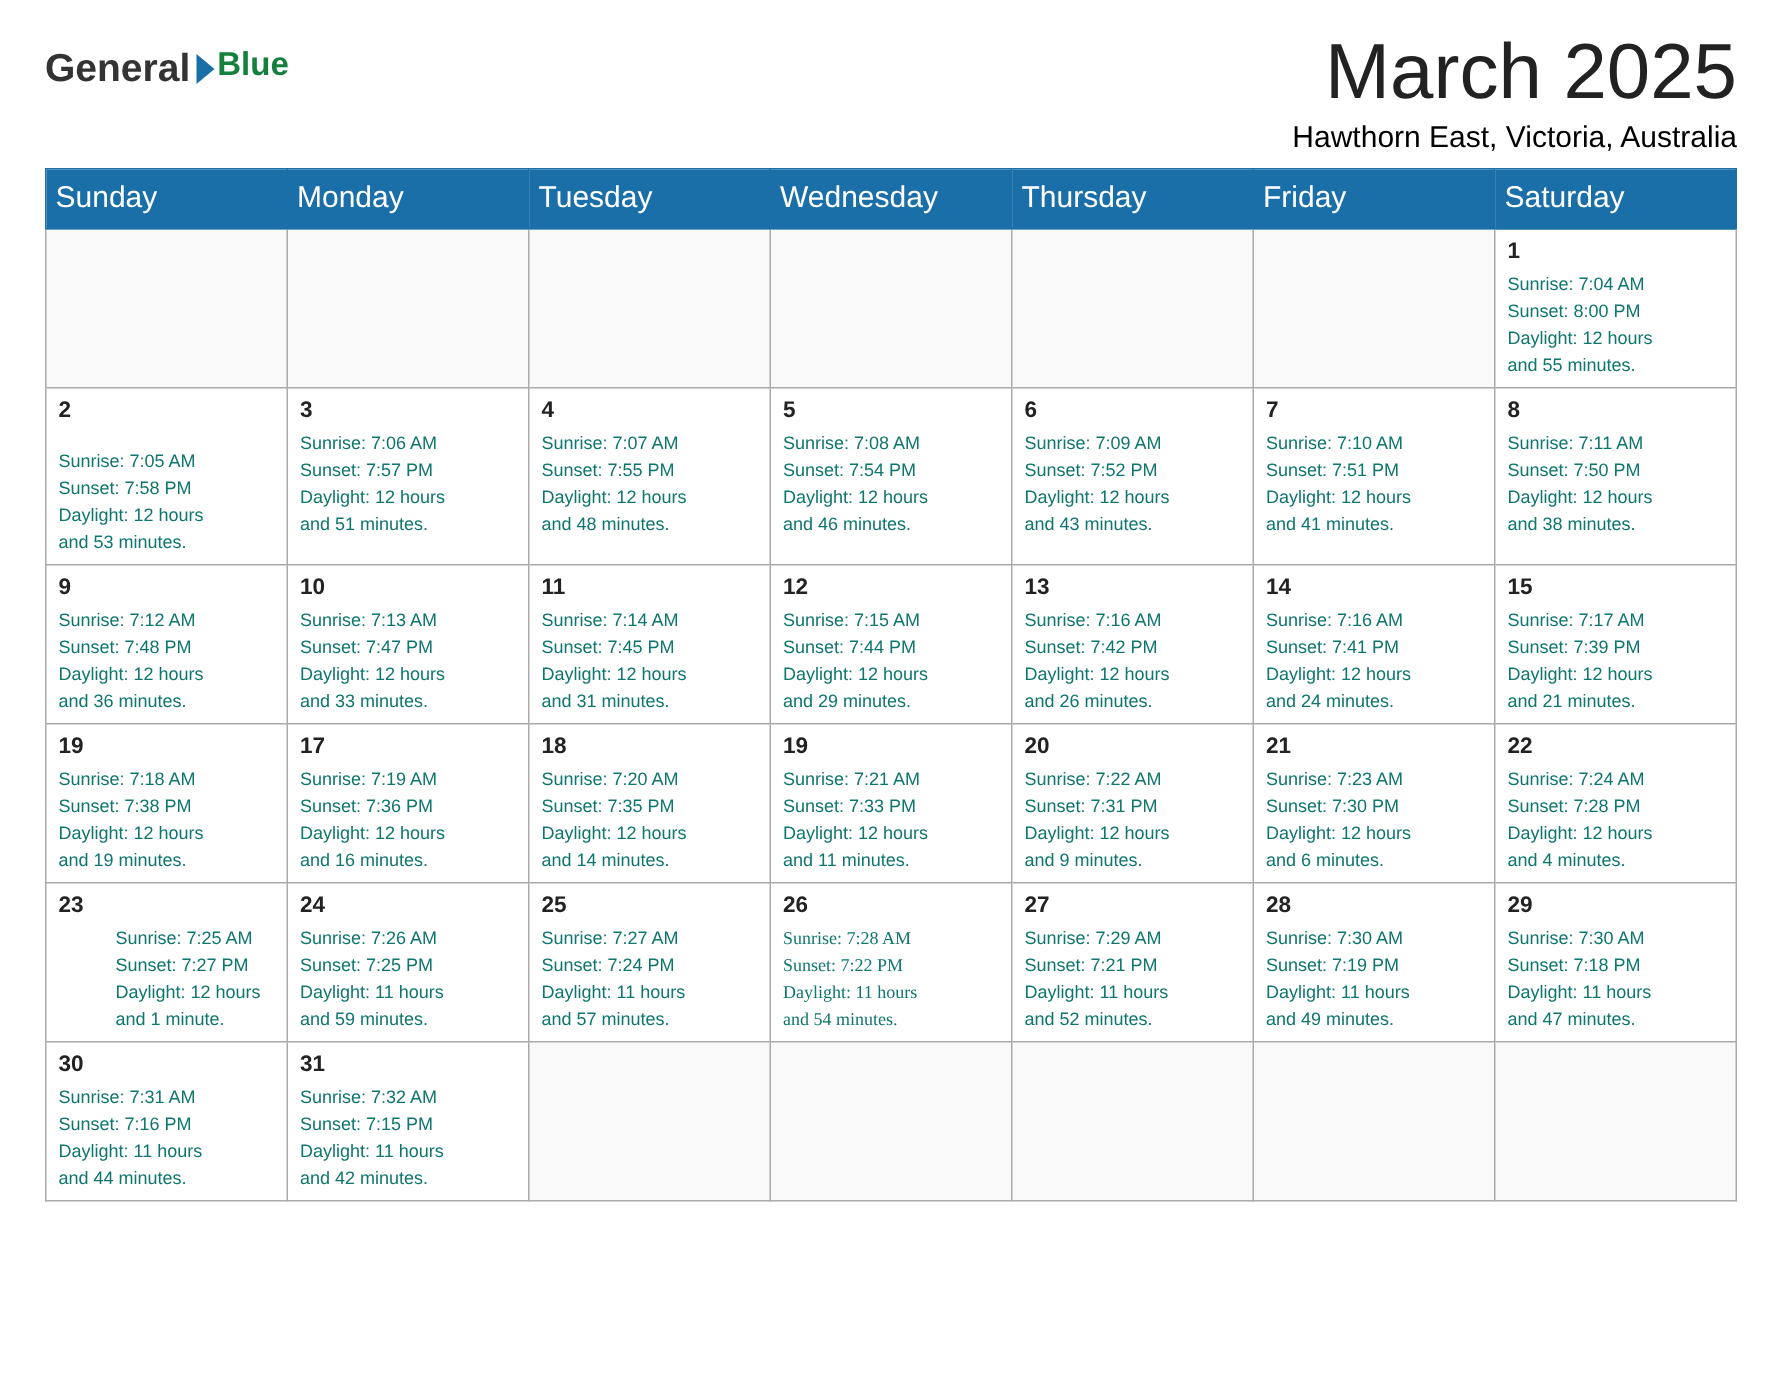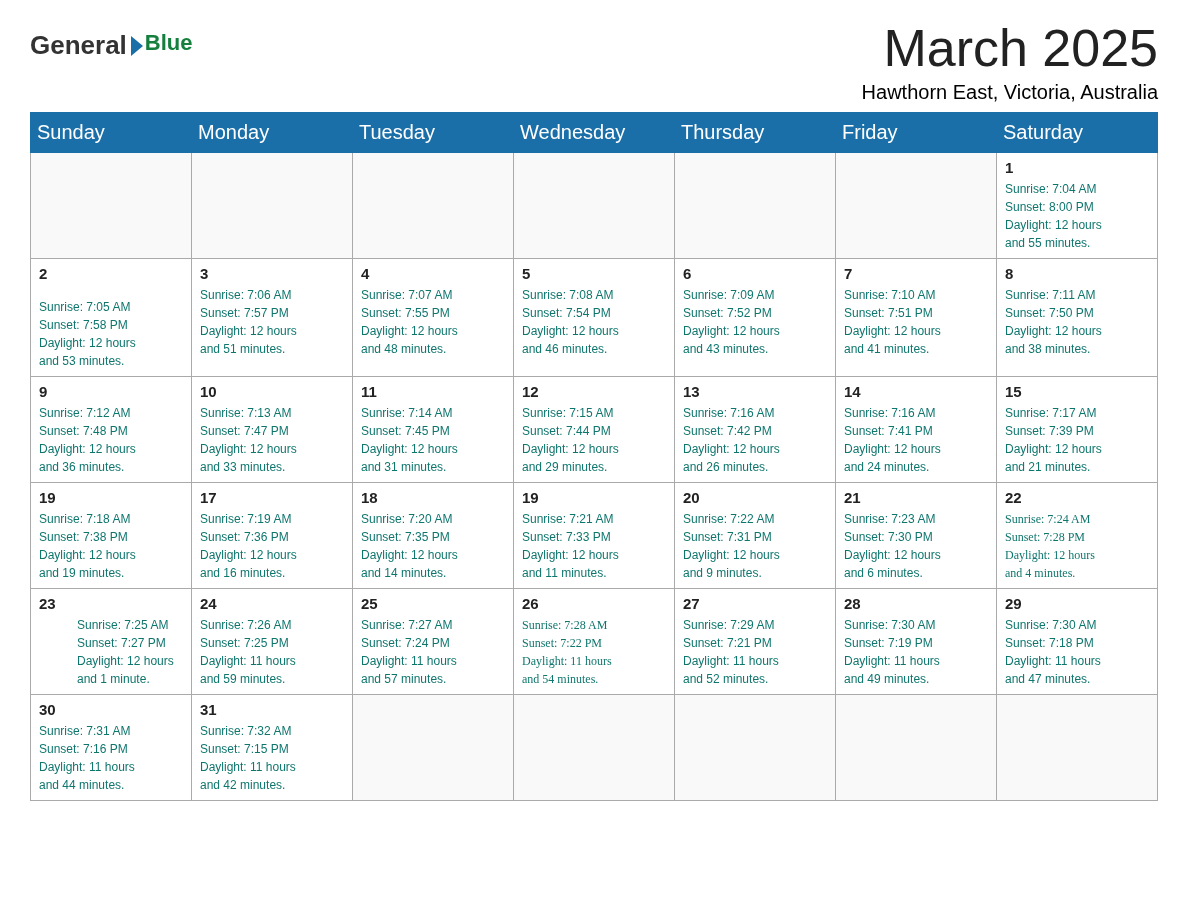--- a/index.html
+++ b/index.html
@@ -280,21 +280,21 @@
         </td>
         <td>
           <span class="day-num">21</span>
           <div class="day-info" style="white-space: pre-line;">Sunrise: 7:23 AM
 Sunset: 7:30 PM
 Daylight: 12 hours
 and 6 minutes.</div>
         </td>
         <td>
           <span class="day-num">22</span>
-          <div class="day-info" style="white-space: pre-line; font-family: Liberation Serif, serif;">Sunrise: 7:24 AM
+          <div class="day-info" style="white-space: pre-line;">Sunrise: 7:24 AM
 Sunset: 7:28 PM
 Daylight: 12 hours
 and 4 minutes.</div>
         </td>
       </tr>
       <tr>
         <td>
           <span class="day-num">23</span>
           <div class="day-info" style="white-space: pre-line; margin-left: 38px;">Sunrise: 7:25 AM
 Sunset: 7:27 PM

